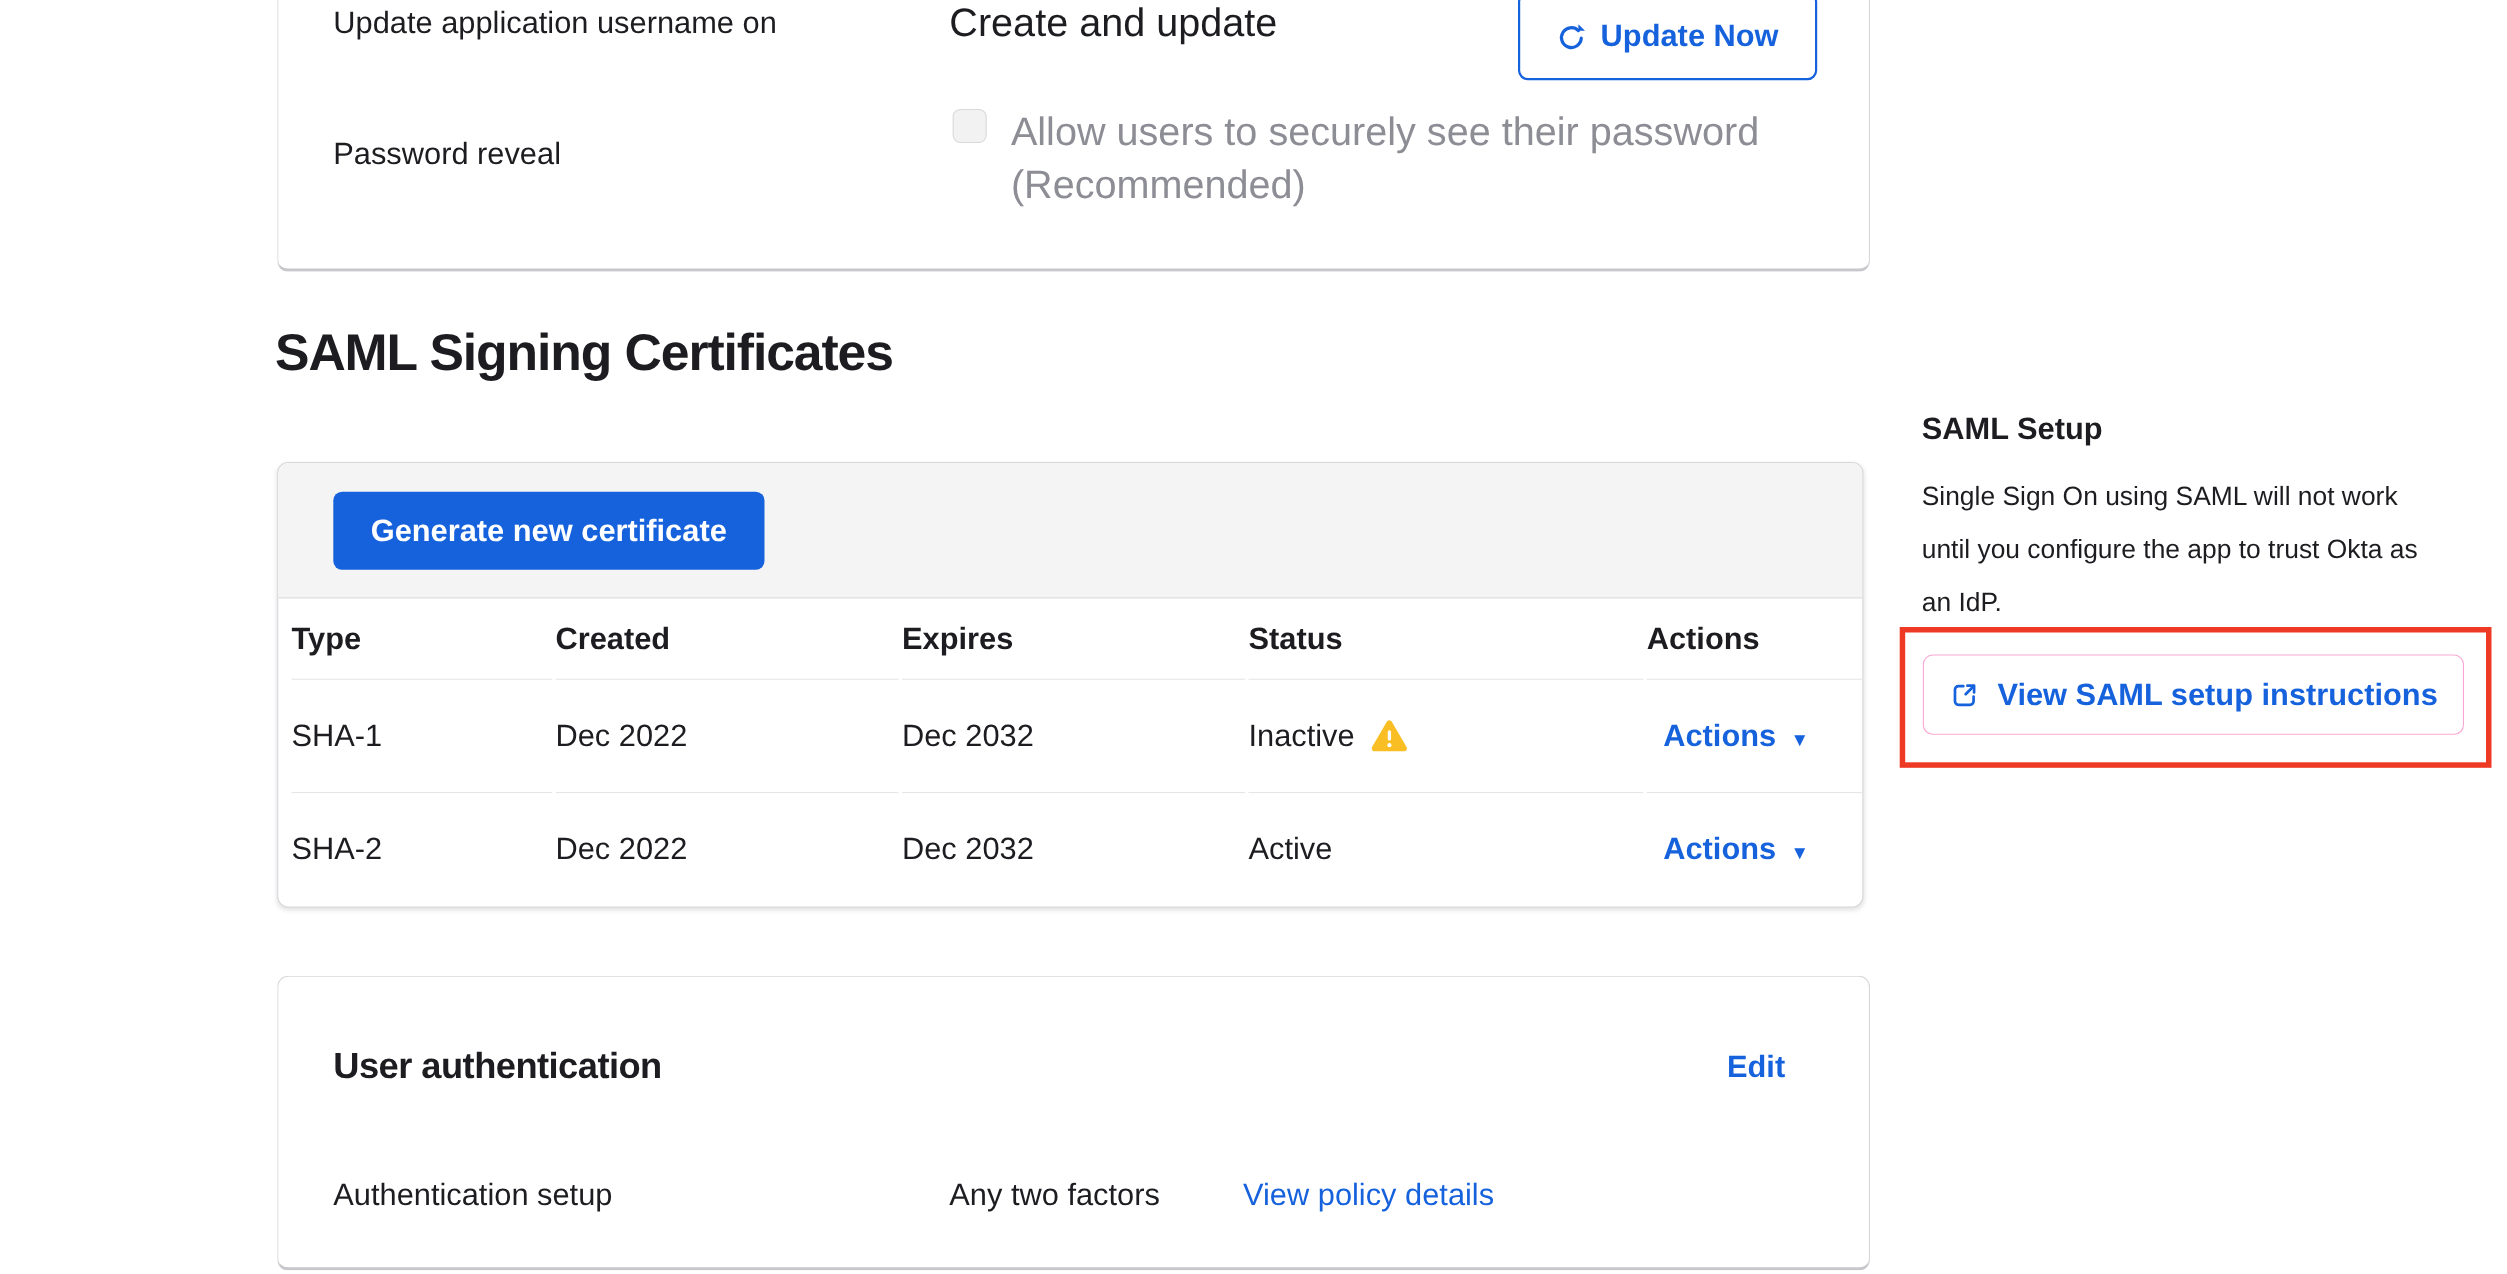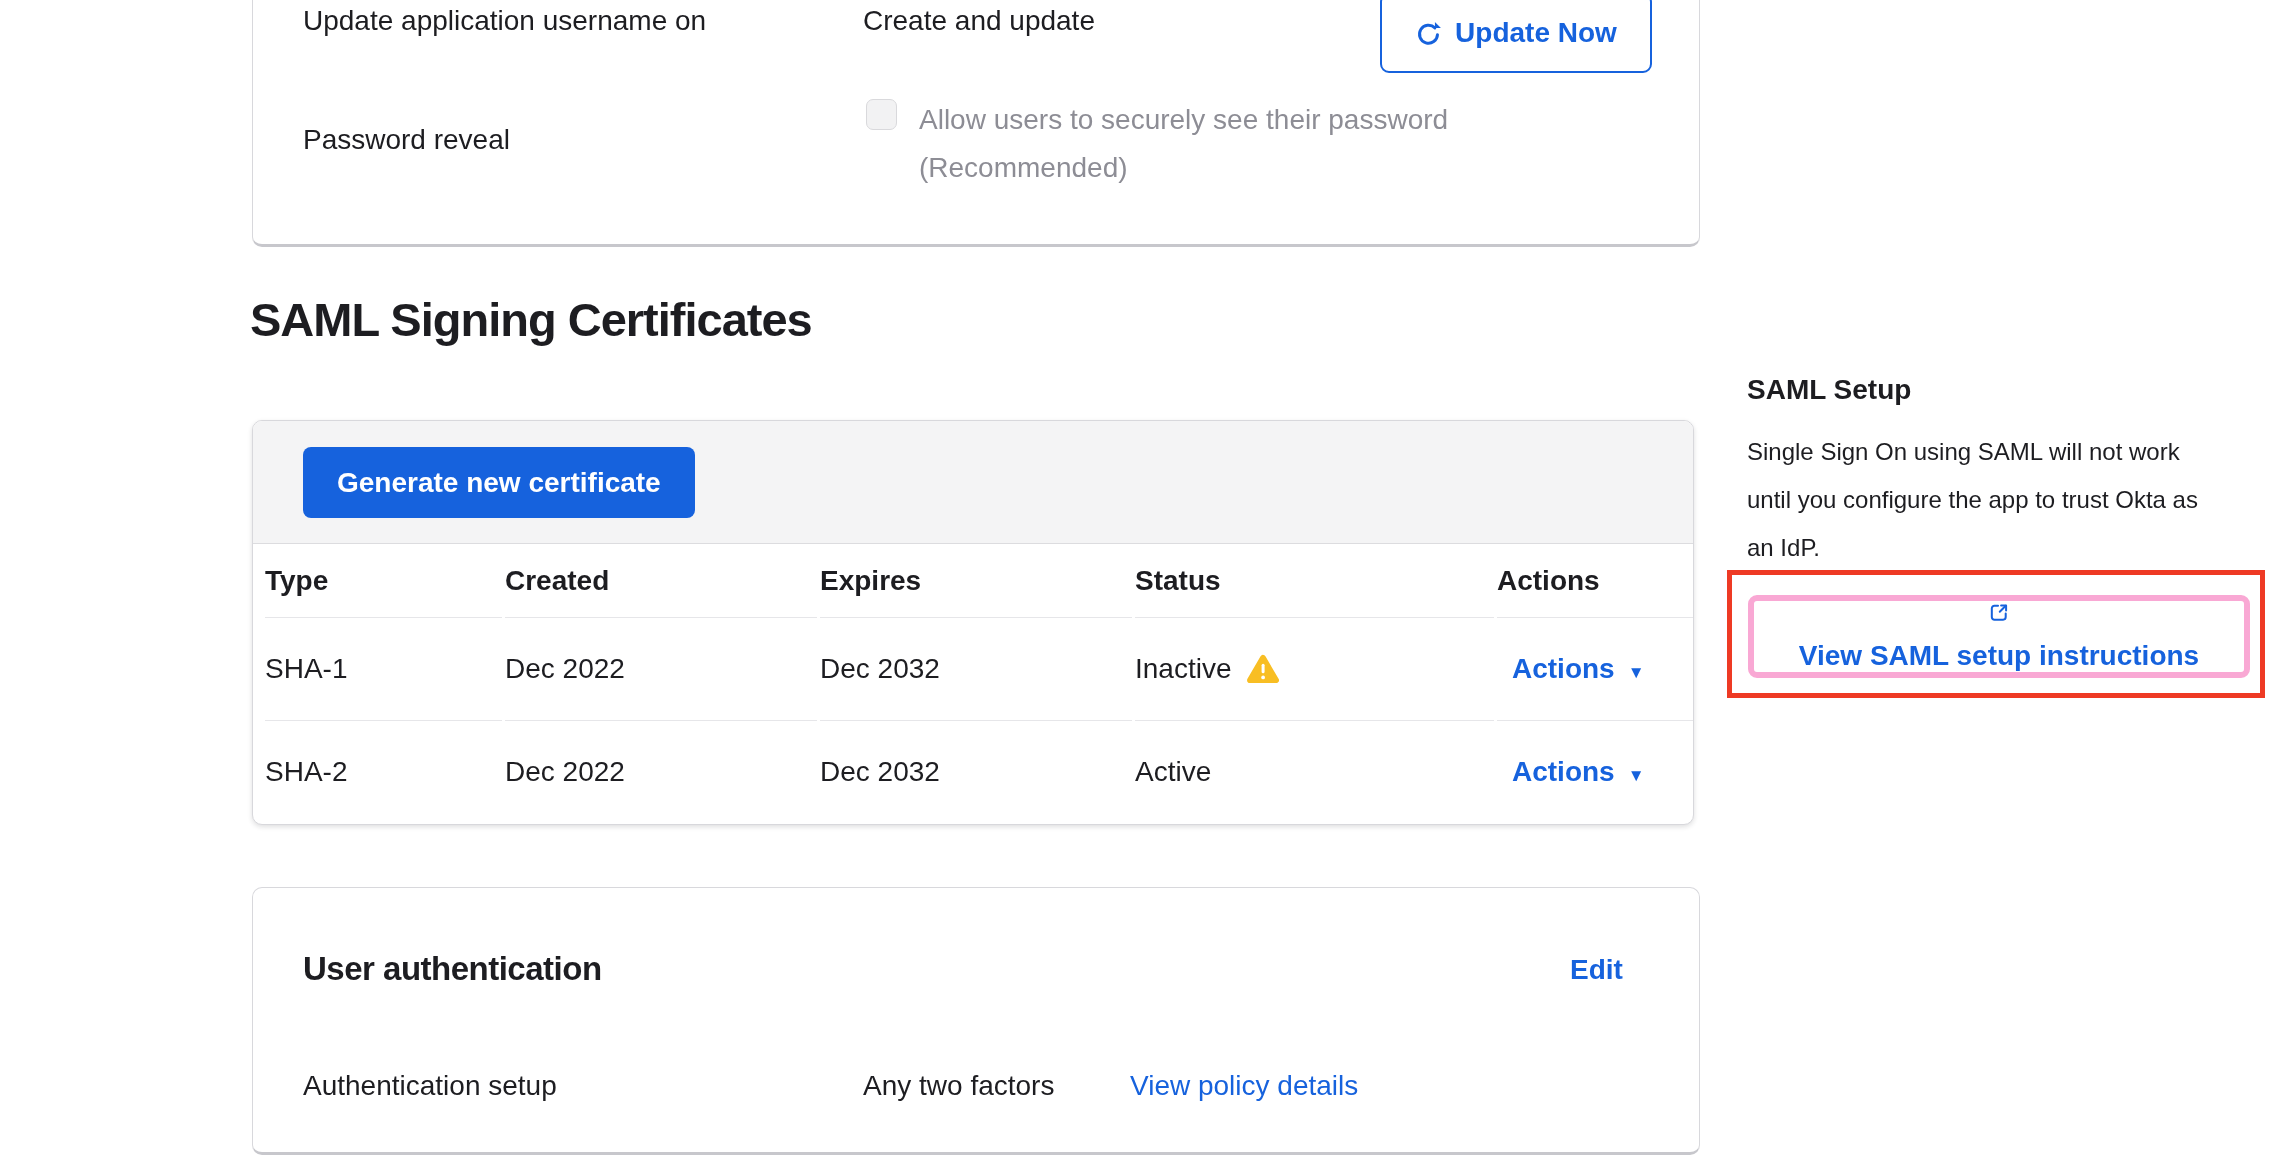--- a/index.html
+++ b/index.html
@@ -4,21 +4,21 @@
 <style>
   html,body{margin:0;padding:0;background:#ffffff;}
   body{width:2279px;height:1158px;position:relative;overflow:hidden;
        font-family:"Liberation Sans",sans-serif;color:#1d1d21;}
   .abs{position:absolute;}
 
   
   #top-card{left:252px;top:-40px;width:1446px;height:283px;background:#fff;
     border:1px solid #d8d8dc;border-bottom:3px solid #c7c7cc;border-radius:10px;}
   .field-label{font-size:28px;line-height:40px;color:#1d1d21;}
-  .field-value{font-size:28px;line-height:40px;color:#1d1d21;}
+  .field-value{font-size:36px;line-height:40px;color:#1d1d21;}
   .muted{color:#8d8d95;}
   #update-now-btn{left:1127px;top:32px;width:268px;height:76px;background:#fff;
     border:2px solid #1662dd;border-radius:9px;display:flex;align-items:center;
     justify-content:center;gap:13px;cursor:pointer;}
   #update-now-btn span{color:#1662dd;font-weight:bold;font-size:28px;}
   #password-checkbox{left:613px;top:138px;width:29px;height:29px;background:#f2f2f3;
     border:1px solid #d9d9dc;border-radius:7px;}
 
   
   #page-title{left:250px;top:292px;font-size:47px;font-weight:bold;
@@ -43,22 +43,22 @@
   .actions-link{color:#1662dd;font-weight:bold;font-size:28px;display:inline-flex;
     align-items:center;gap:13px;cursor:pointer;margin-left:15px;}
   .caret::after{content:"▼";font-size:17px;color:#1662dd;}
 
   
   #saml-setup-title{left:1747px;top:374px;font-size:28px;font-weight:bold;}
   #saml-setup-desc{left:1747px;top:428px;width:480px;font-size:24px;line-height:48px;}
   #annotation-rect{left:1727px;top:570px;width:528px;height:118px;
     border:5px solid #ee3a24;}
   #saml-instructions-btn{left:1748px;top:595px;width:490px;height:71px;background:#fff;
-    border:6px solid #f9a8d4;border-radius:9px;display:flex;align-items:center;
-    justify-content:center;gap:16px;cursor:pointer;flex-direction:column;}
+    border:1px solid #f9a8d4;border-radius:9px;display:flex;align-items:center;
+    justify-content:center;gap:16px;cursor:pointer;}
   #saml-instructions-btn span{color:#1662dd;font-weight:bold;font-size:28px;}
 
   
   #auth-card{left:252px;top:887px;width:1446px;height:264px;background:#fff;
     border:1px solid #d8d8dc;border-bottom:3px solid #c7c7cc;border-radius:10px;}
   #auth-title{left:50px;top:62px;font-size:33px;font-weight:bold;letter-spacing:-0.5px;}
   #auth-edit{left:1317px;top:66px;font-size:28px;font-weight:bold;color:#1662dd;cursor:pointer;}
   .auth-row-label{left:50px;top:182px;font-size:28px;}
   .auth-row-value{left:610px;top:182px;font-size:28px;}
   #auth-policy-link{left:877px;top:182px;font-size:28px;color:#1662dd;cursor:pointer;}

